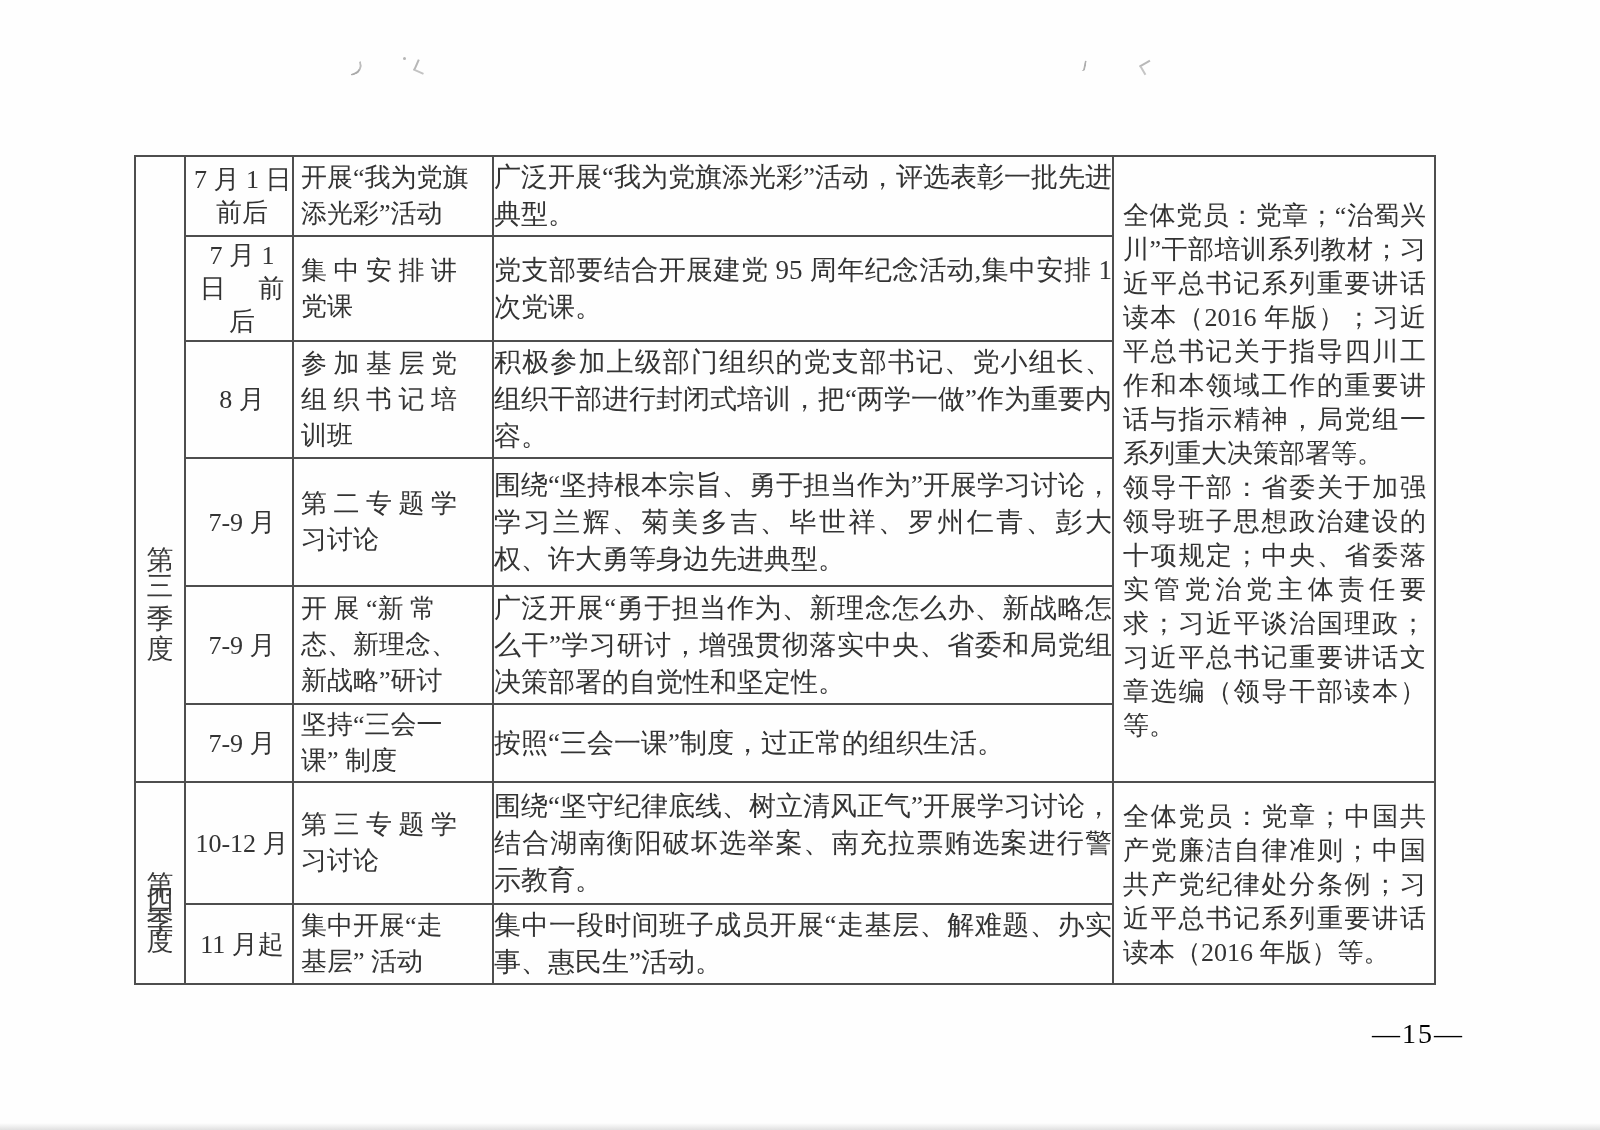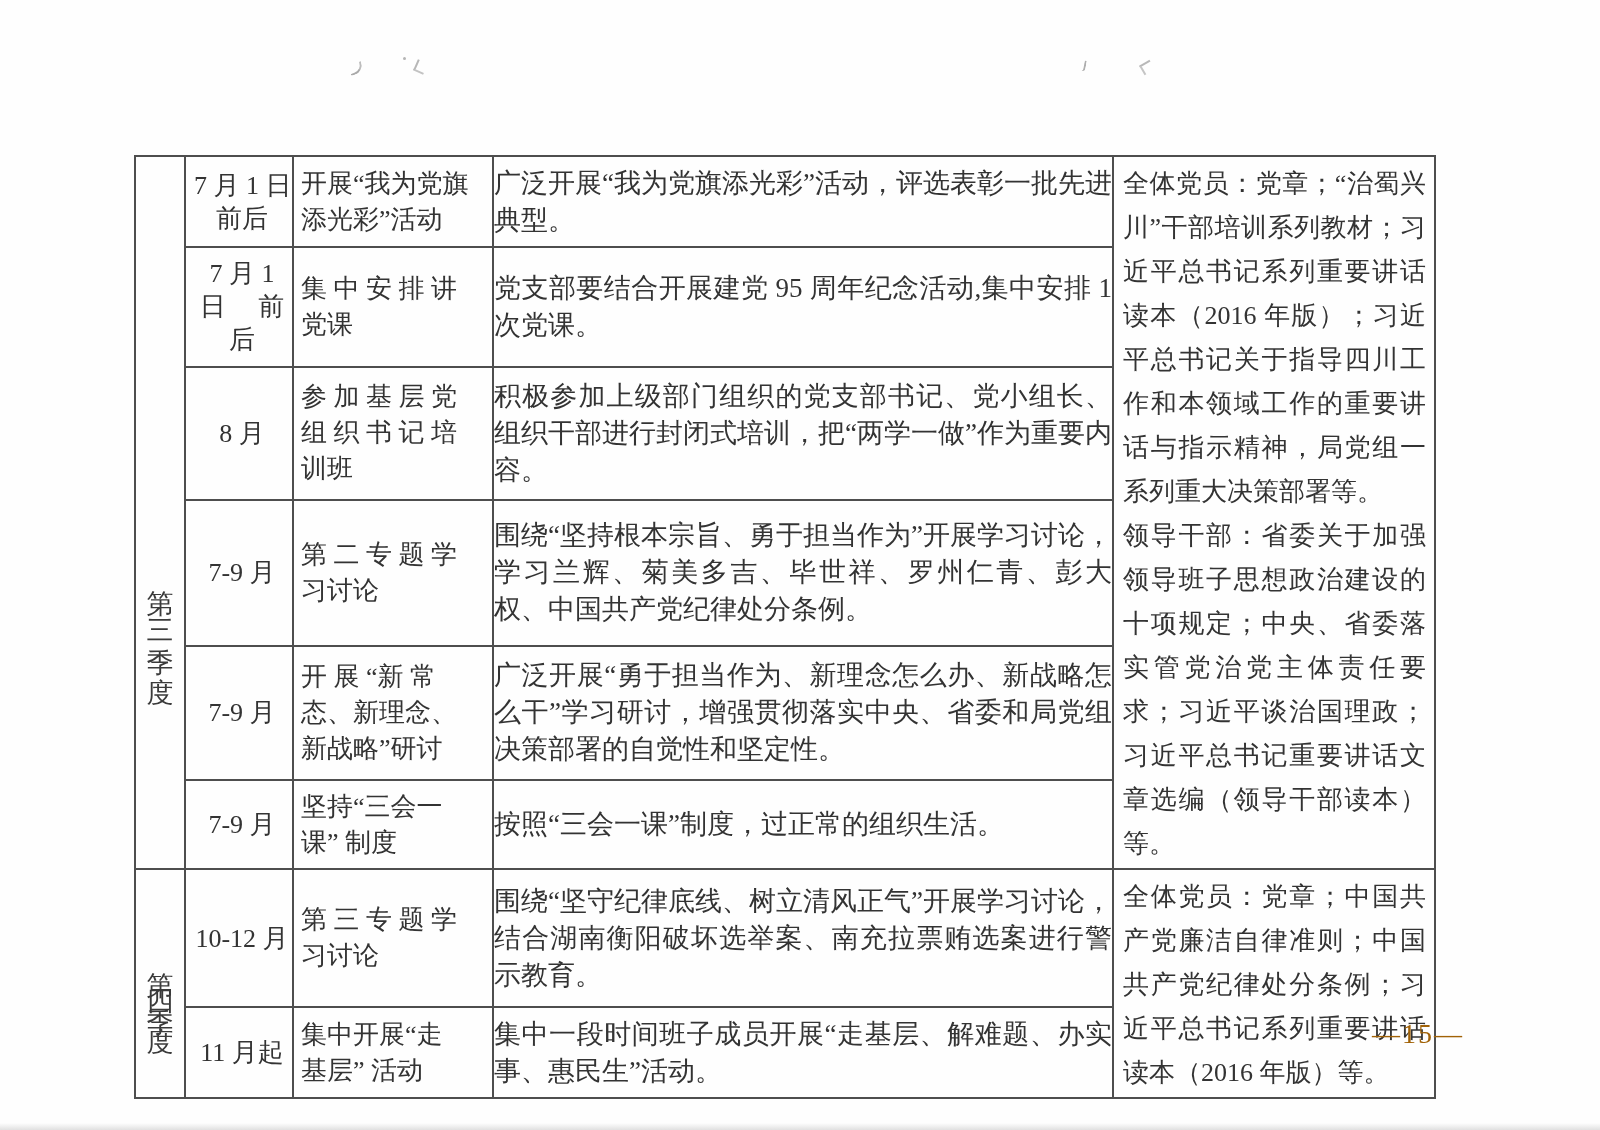--- a/index.html
+++ b/index.html
@@ -70,35 +70,35 @@
   }
   td.desc {
     font-size: 27px;
     line-height: 37px;
     padding: 2px 0;
     text-align: justify;
     color: #333333;
   }
   td.materials {
     font-size: 26px;
-    line-height: 44px;
+    line-height: 34px;
     padding: 5px 8px 2px 9px;
     text-align: justify;
     vertical-align: top;
     white-space: pre-line;
     color: #333333;
   }
 
   
   .page-number {
     position: absolute;
     left: 1372px; top: 1018px;
     font-size: 28px;
     letter-spacing: 2px;
-    color: #a16207;
+    color: #000000;
   }
 
   
   .speck { position: absolute; pointer-events: none; }
   .speck-a {
     left: 349px; top: 63px; width: 12px; height: 9px;
     border-bottom: 2px solid #8f8f8f; border-right: 2px solid #a8a8a8;
     border-radius: 0 0 10px 2px; transform: rotate(-20deg); opacity: .75;
   }
   .speck-b { left: 403px; top: 57px; width: 3px; height: 3px; background: #b5b5b5; border-radius: 50%; }
@@ -167,21 +167,21 @@
       <td class="date">8 月</td>
       <td class="activity">参 加 基 层 党
 组 织 书 记 培
 训班</td>
       <td class="desc">积极参加上级部门组织的党支部书记、党小组长、组织干部进行封闭式培训，把“两学一做”作为重要内容。</td>
     </tr>
     <tr class="r4">
       <td class="date">7-9 月</td>
       <td class="activity">第 二 专 题 学
 习讨论</td>
-      <td class="desc">围绕“坚持根本宗旨、勇于担当作为”开展学习讨论，学习兰辉、菊美多吉、毕世祥、罗州仁青、彭大权、中国共产党纪律处分条例。</td>
+      <td class="desc">围绕“坚持根本宗旨、勇于担当作为”开展学习讨论，学习兰辉、菊美多吉、毕世祥、罗州仁青、彭大权、许大勇等身边先进典型。</td>
     </tr>
     <tr class="r5">
       <td class="date">7-9 月</td>
       <td class="activity">开 展 “新 常
 态、新理念、
 新战略”研讨</td>
       <td class="desc">广泛开展“勇于担当作为、新理念怎么办、新战略怎么干”学习研讨，增强贯彻落实中央、省委和局党组决策部署的自觉性和坚定性。</td>
     </tr>
     <tr class="r6">
       <td class="date">7-9 月</td>

